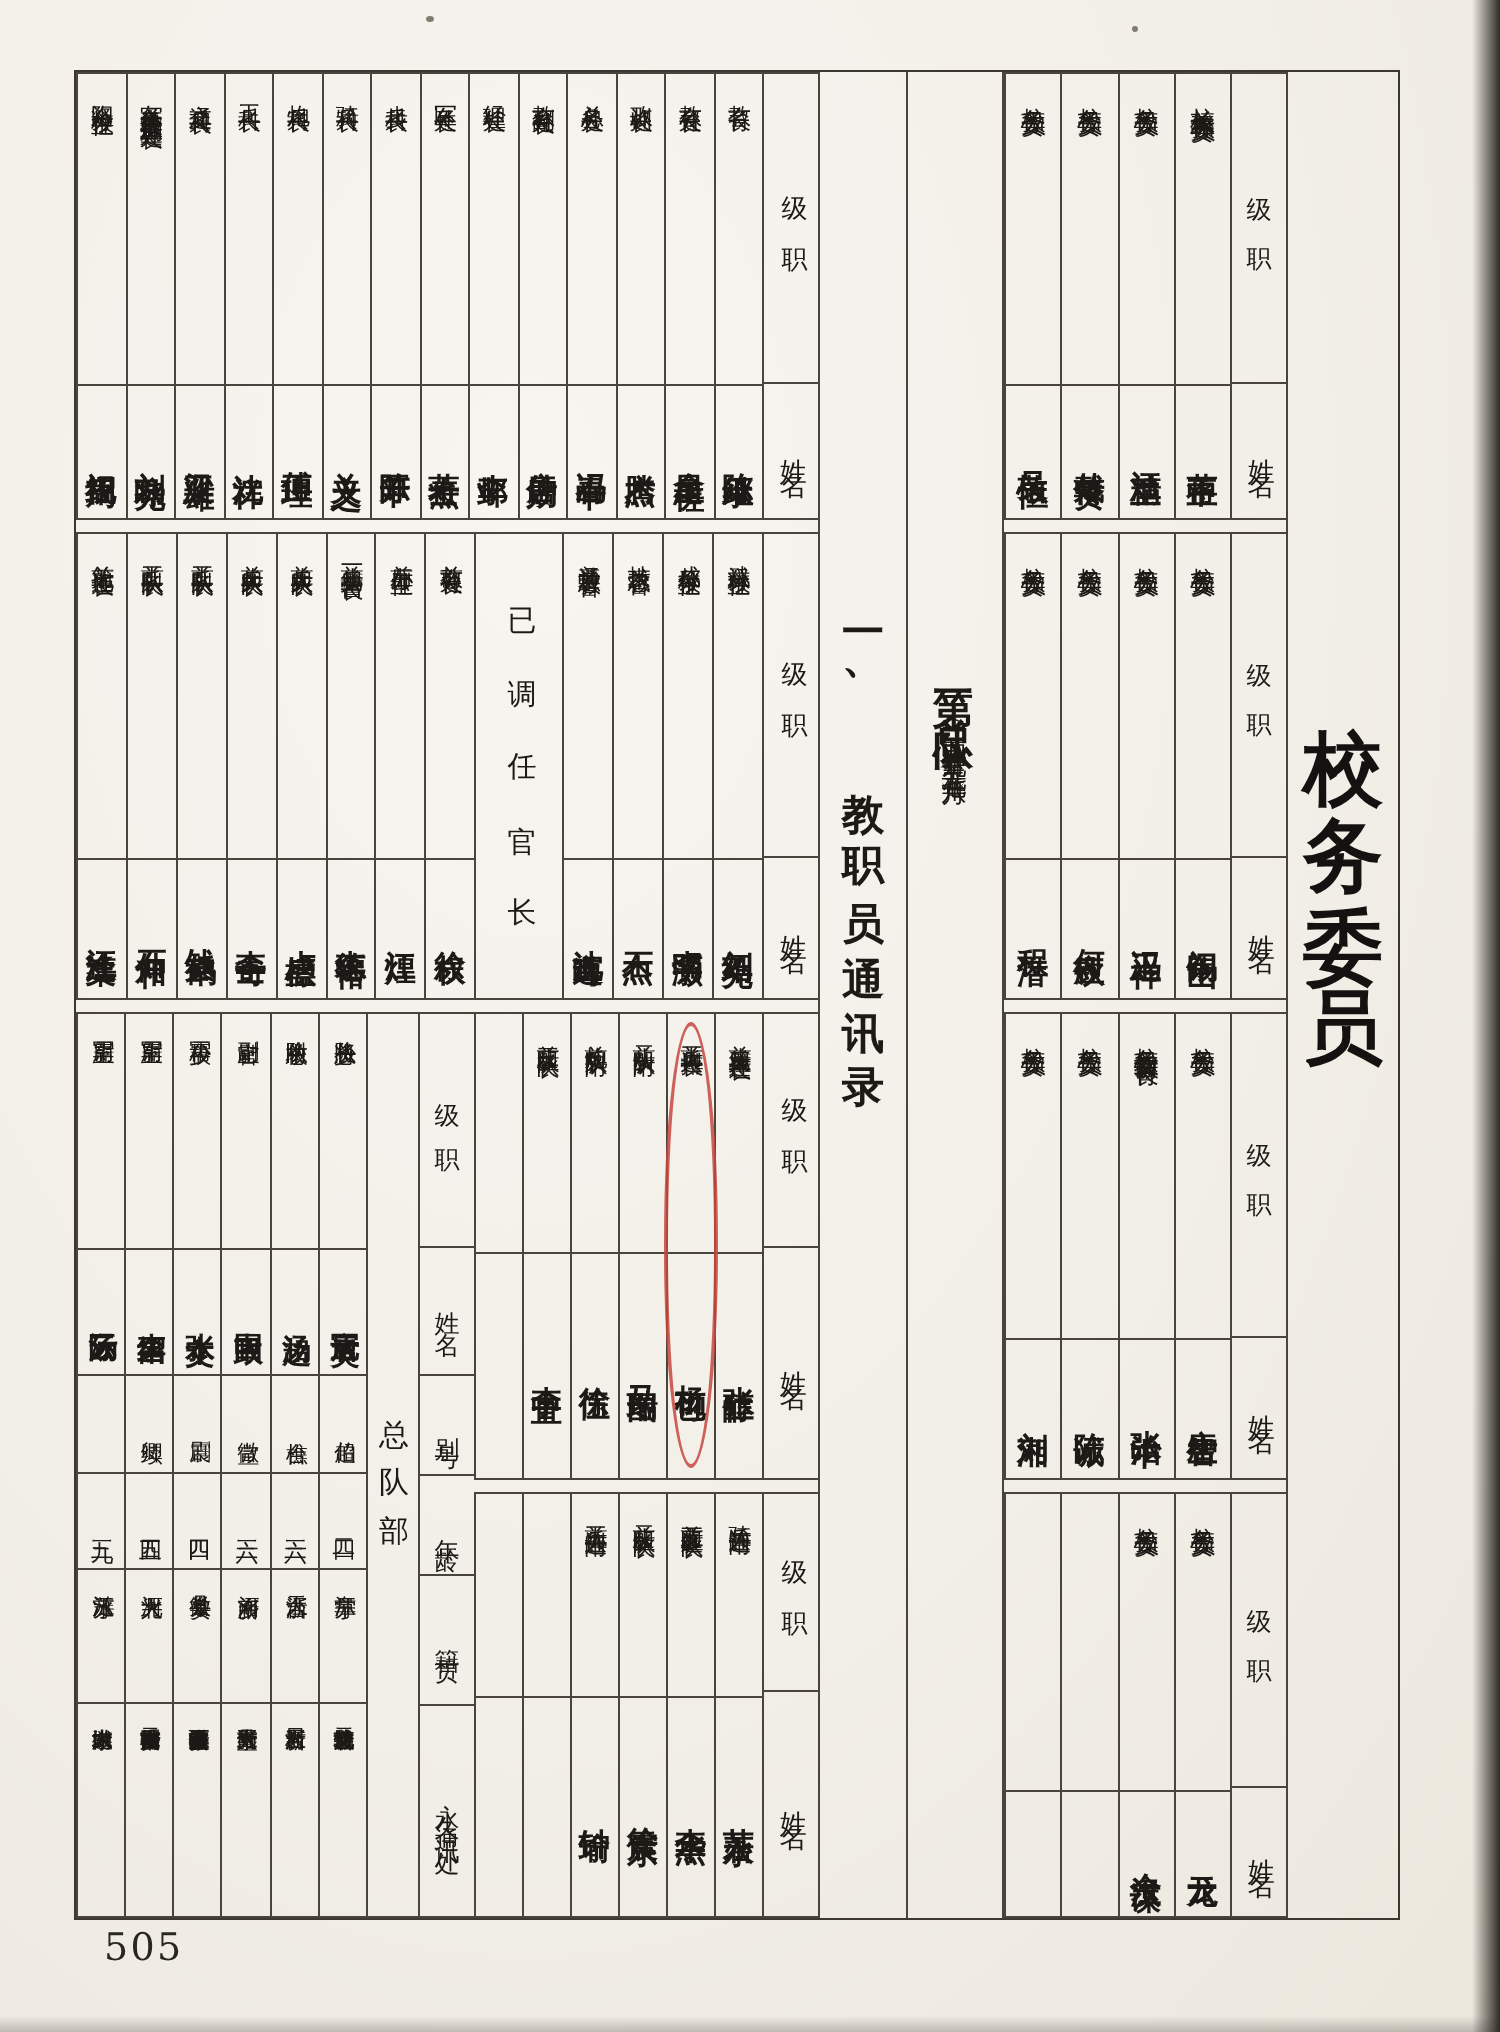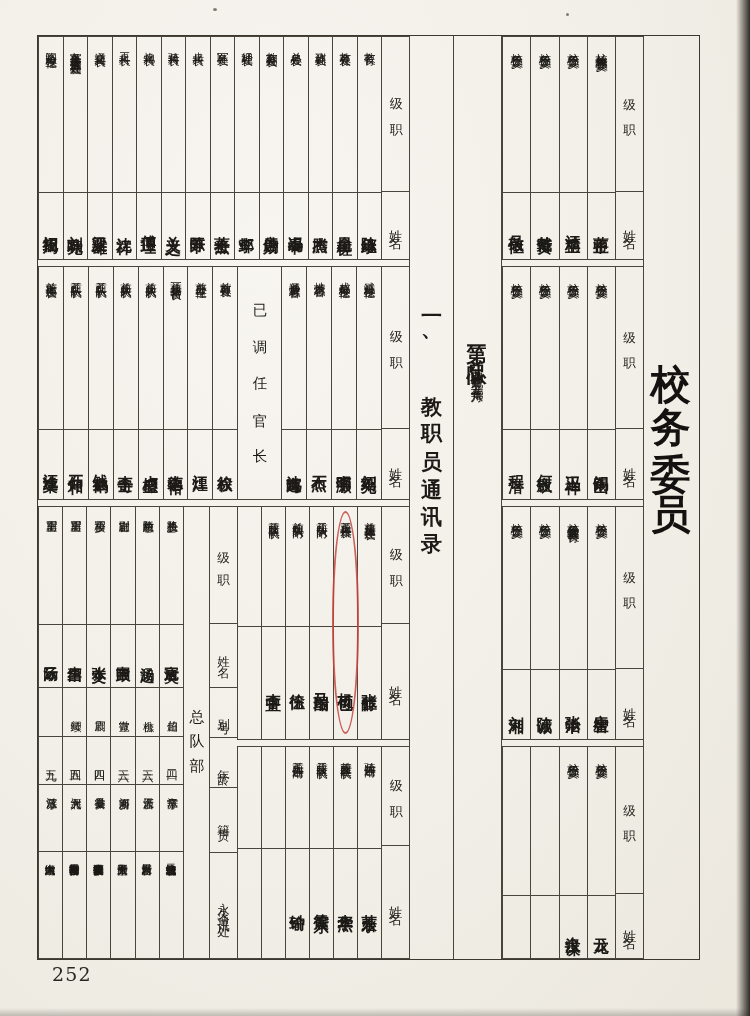--- a/index.html
+++ b/index.html
@@ -540,18 +540,18 @@
                 <div class="cell hr4 m-age">三九</div>
                 <div class="cell hr5 m-origin">江苏涟水</div>
                 <div class="cell hr6 m-addr">涟水城内东大街</div>
               </div>
             </div>
         </div>
       </div>
     </div>
   </div>
 
-  <div class="page-number">252</div>
+  <div class="page-number">505</div>
   <div class="scan-edge"></div>
   <div class="scan-bottom"></div>
   <div class="speck speck1"></div>
   <div class="speck speck2"></div>
 </div>
 
 </body></html>

